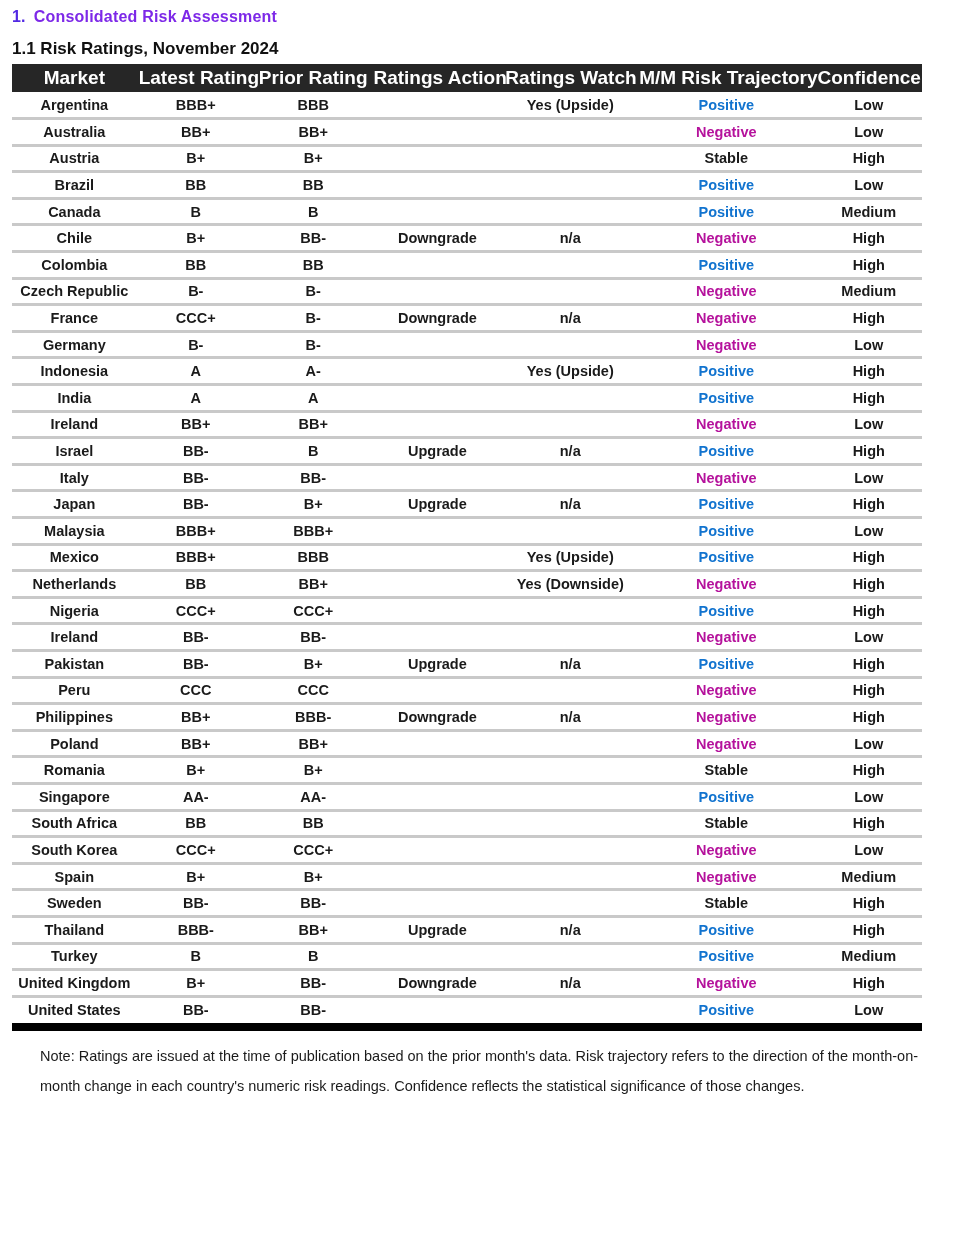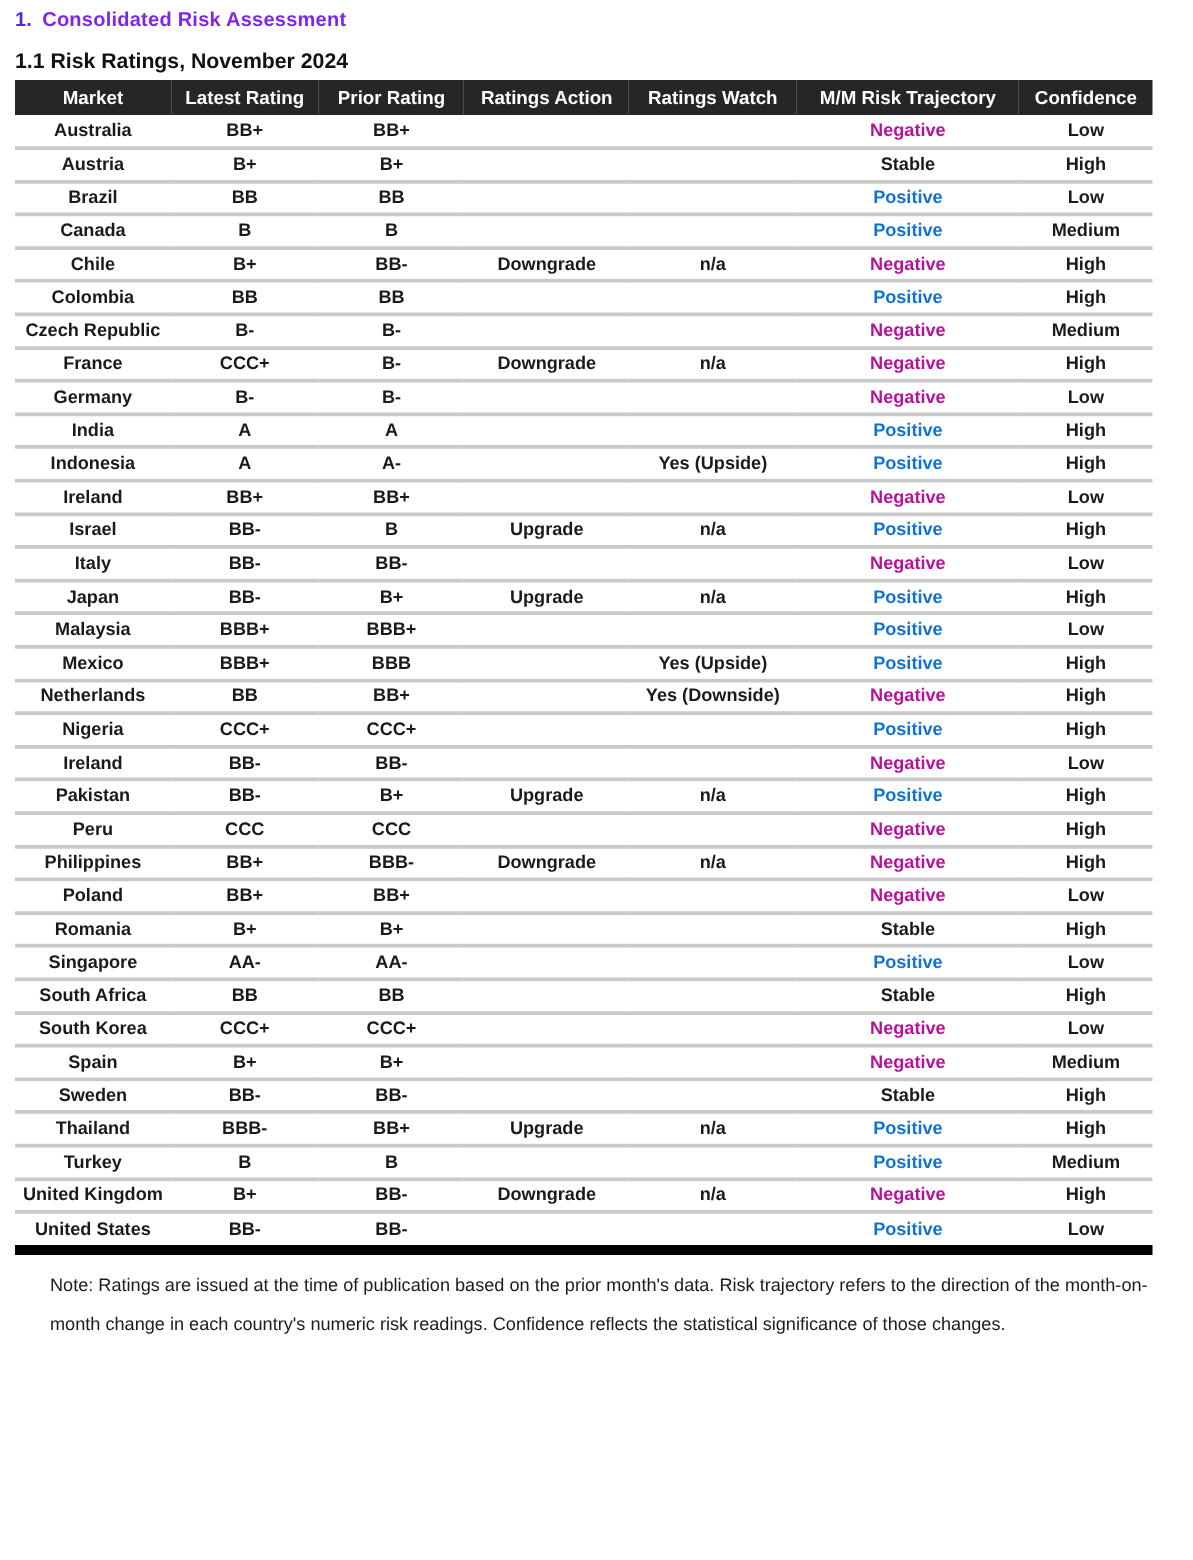--- a/index.html
+++ b/index.html
@@ -35,21 +35,21 @@
     color:#111;
   }
   table.risk-table{
     width:910px;
     border-collapse:collapse;
     table-layout:fixed;
   }
   thead th{
     background:var(--header-bg);
     color:var(--header-text);
-    font-size:15px;
+    font-size:19px;
     font-weight:700;
     height:28px;
     padding:0 2px;
     text-align:center;
     white-space:nowrap;
   }
   tbody td{
     height:26.6px;
     font-size:14.5px;
     font-weight:700;
@@ -104,20 +104,29 @@
           <th>Latest Rating</th>
           <th>Prior Rating</th>
           <th>Ratings Action</th>
           <th>Ratings Watch</th>
           <th>M/M Risk Trajectory</th>
           <th>Confidence</th>
         </tr>
     </thead>
     <tbody id="table-body">
         <tr>
+          <td>Argentina</td>
+          <td>BBB+</td>
+          <td>BBB</td>
+          <td></td>
+          <td>Yes (Upside)</td>
+          <td class="traj-positive">Positive</td>
+          <td>Low</td>
+        </tr>
+        <tr>
           <td>Australia</td>
           <td>BB+</td>
           <td>BB+</td>
           <td></td>
           <td></td>
           <td class="traj-negative">Negative</td>
           <td>Low</td>
         </tr>
         <tr>
           <td>Austria</td>
@@ -185,38 +194,38 @@
         <tr>
           <td>Germany</td>
           <td>B-</td>
           <td>B-</td>
           <td></td>
           <td></td>
           <td class="traj-negative">Negative</td>
           <td>Low</td>
         </tr>
         <tr>
+          <td>Indonesia</td>
+          <td>A</td>
+          <td>A-</td>
+          <td></td>
+          <td>Yes (Upside)</td>
+          <td class="traj-positive">Positive</td>
+          <td>High</td>
+        </tr>
+        <tr>
           <td>India</td>
           <td>A</td>
           <td>A</td>
           <td></td>
           <td></td>
           <td class="traj-positive">Positive</td>
           <td>High</td>
         </tr>
         <tr>
-          <td>Indonesia</td>
-          <td>A</td>
-          <td>A-</td>
-          <td></td>
-          <td>Yes (Upside)</td>
-          <td class="traj-positive">Positive</td>
-          <td>High</td>
-        </tr>
-        <tr>
           <td>Ireland</td>
           <td>BB+</td>
           <td>BB+</td>
           <td></td>
           <td></td>
           <td class="traj-negative">Negative</td>
           <td>Low</td>
         </tr>
         <tr>
           <td>Israel</td>

